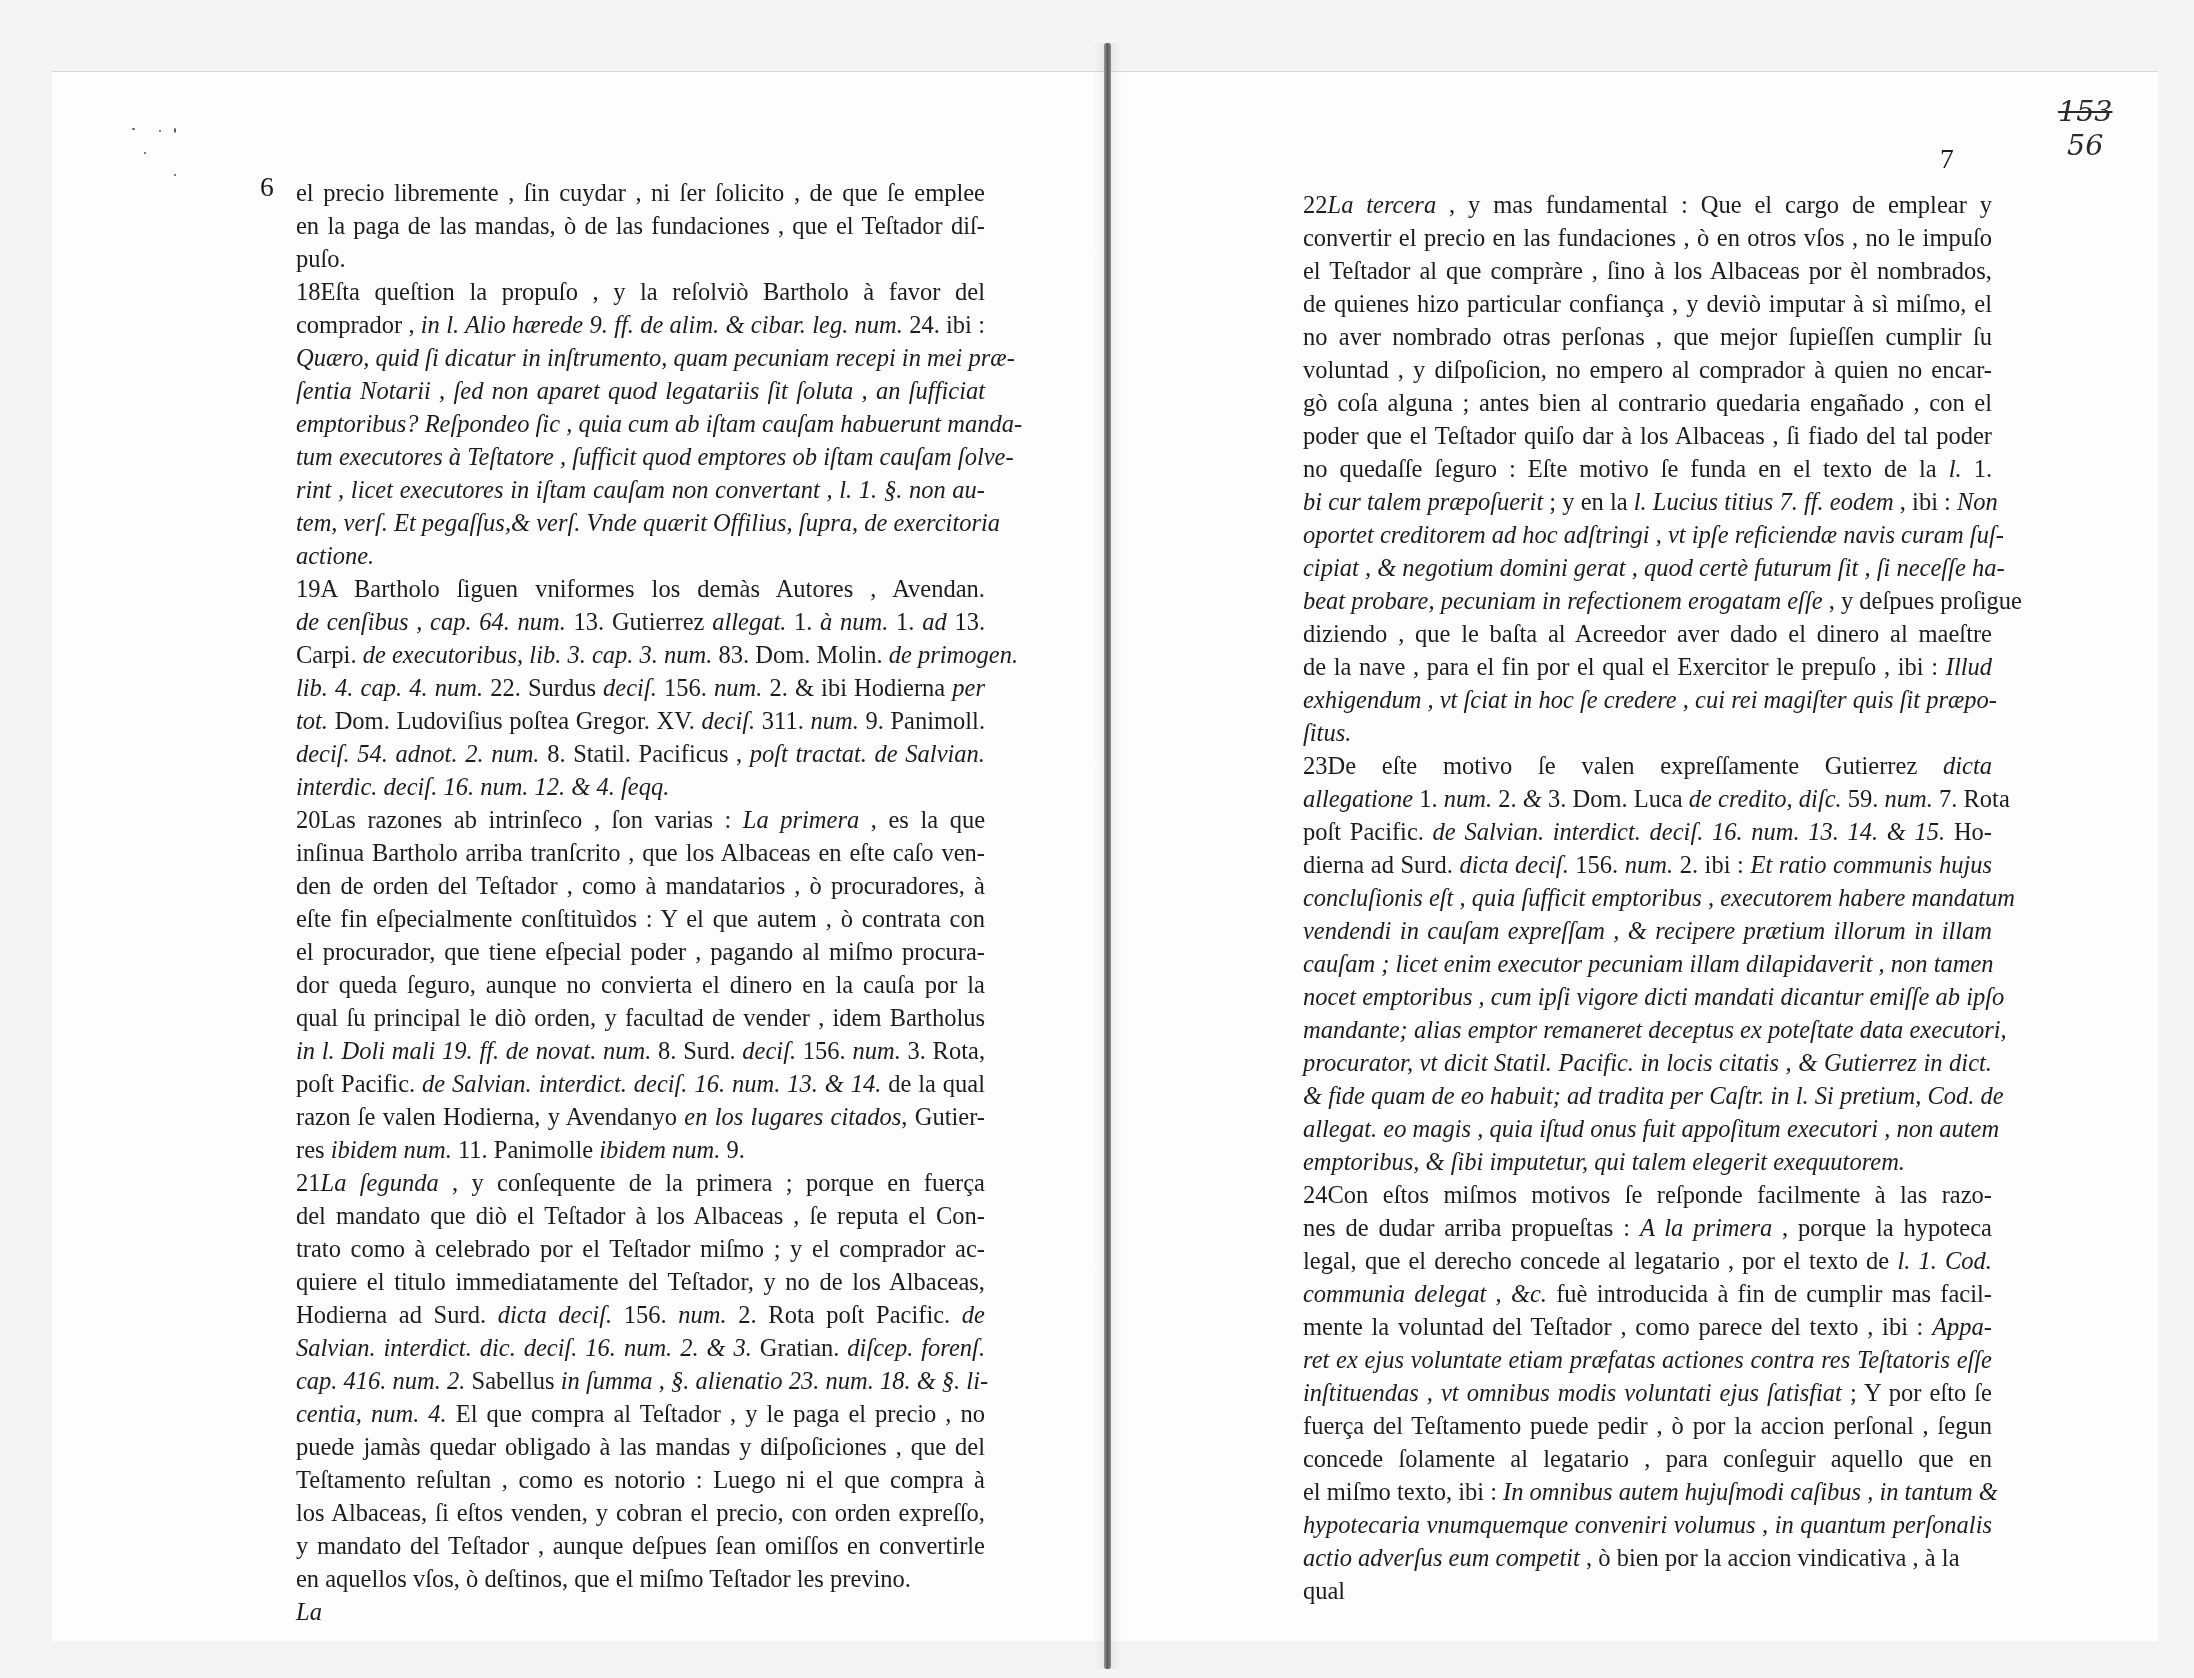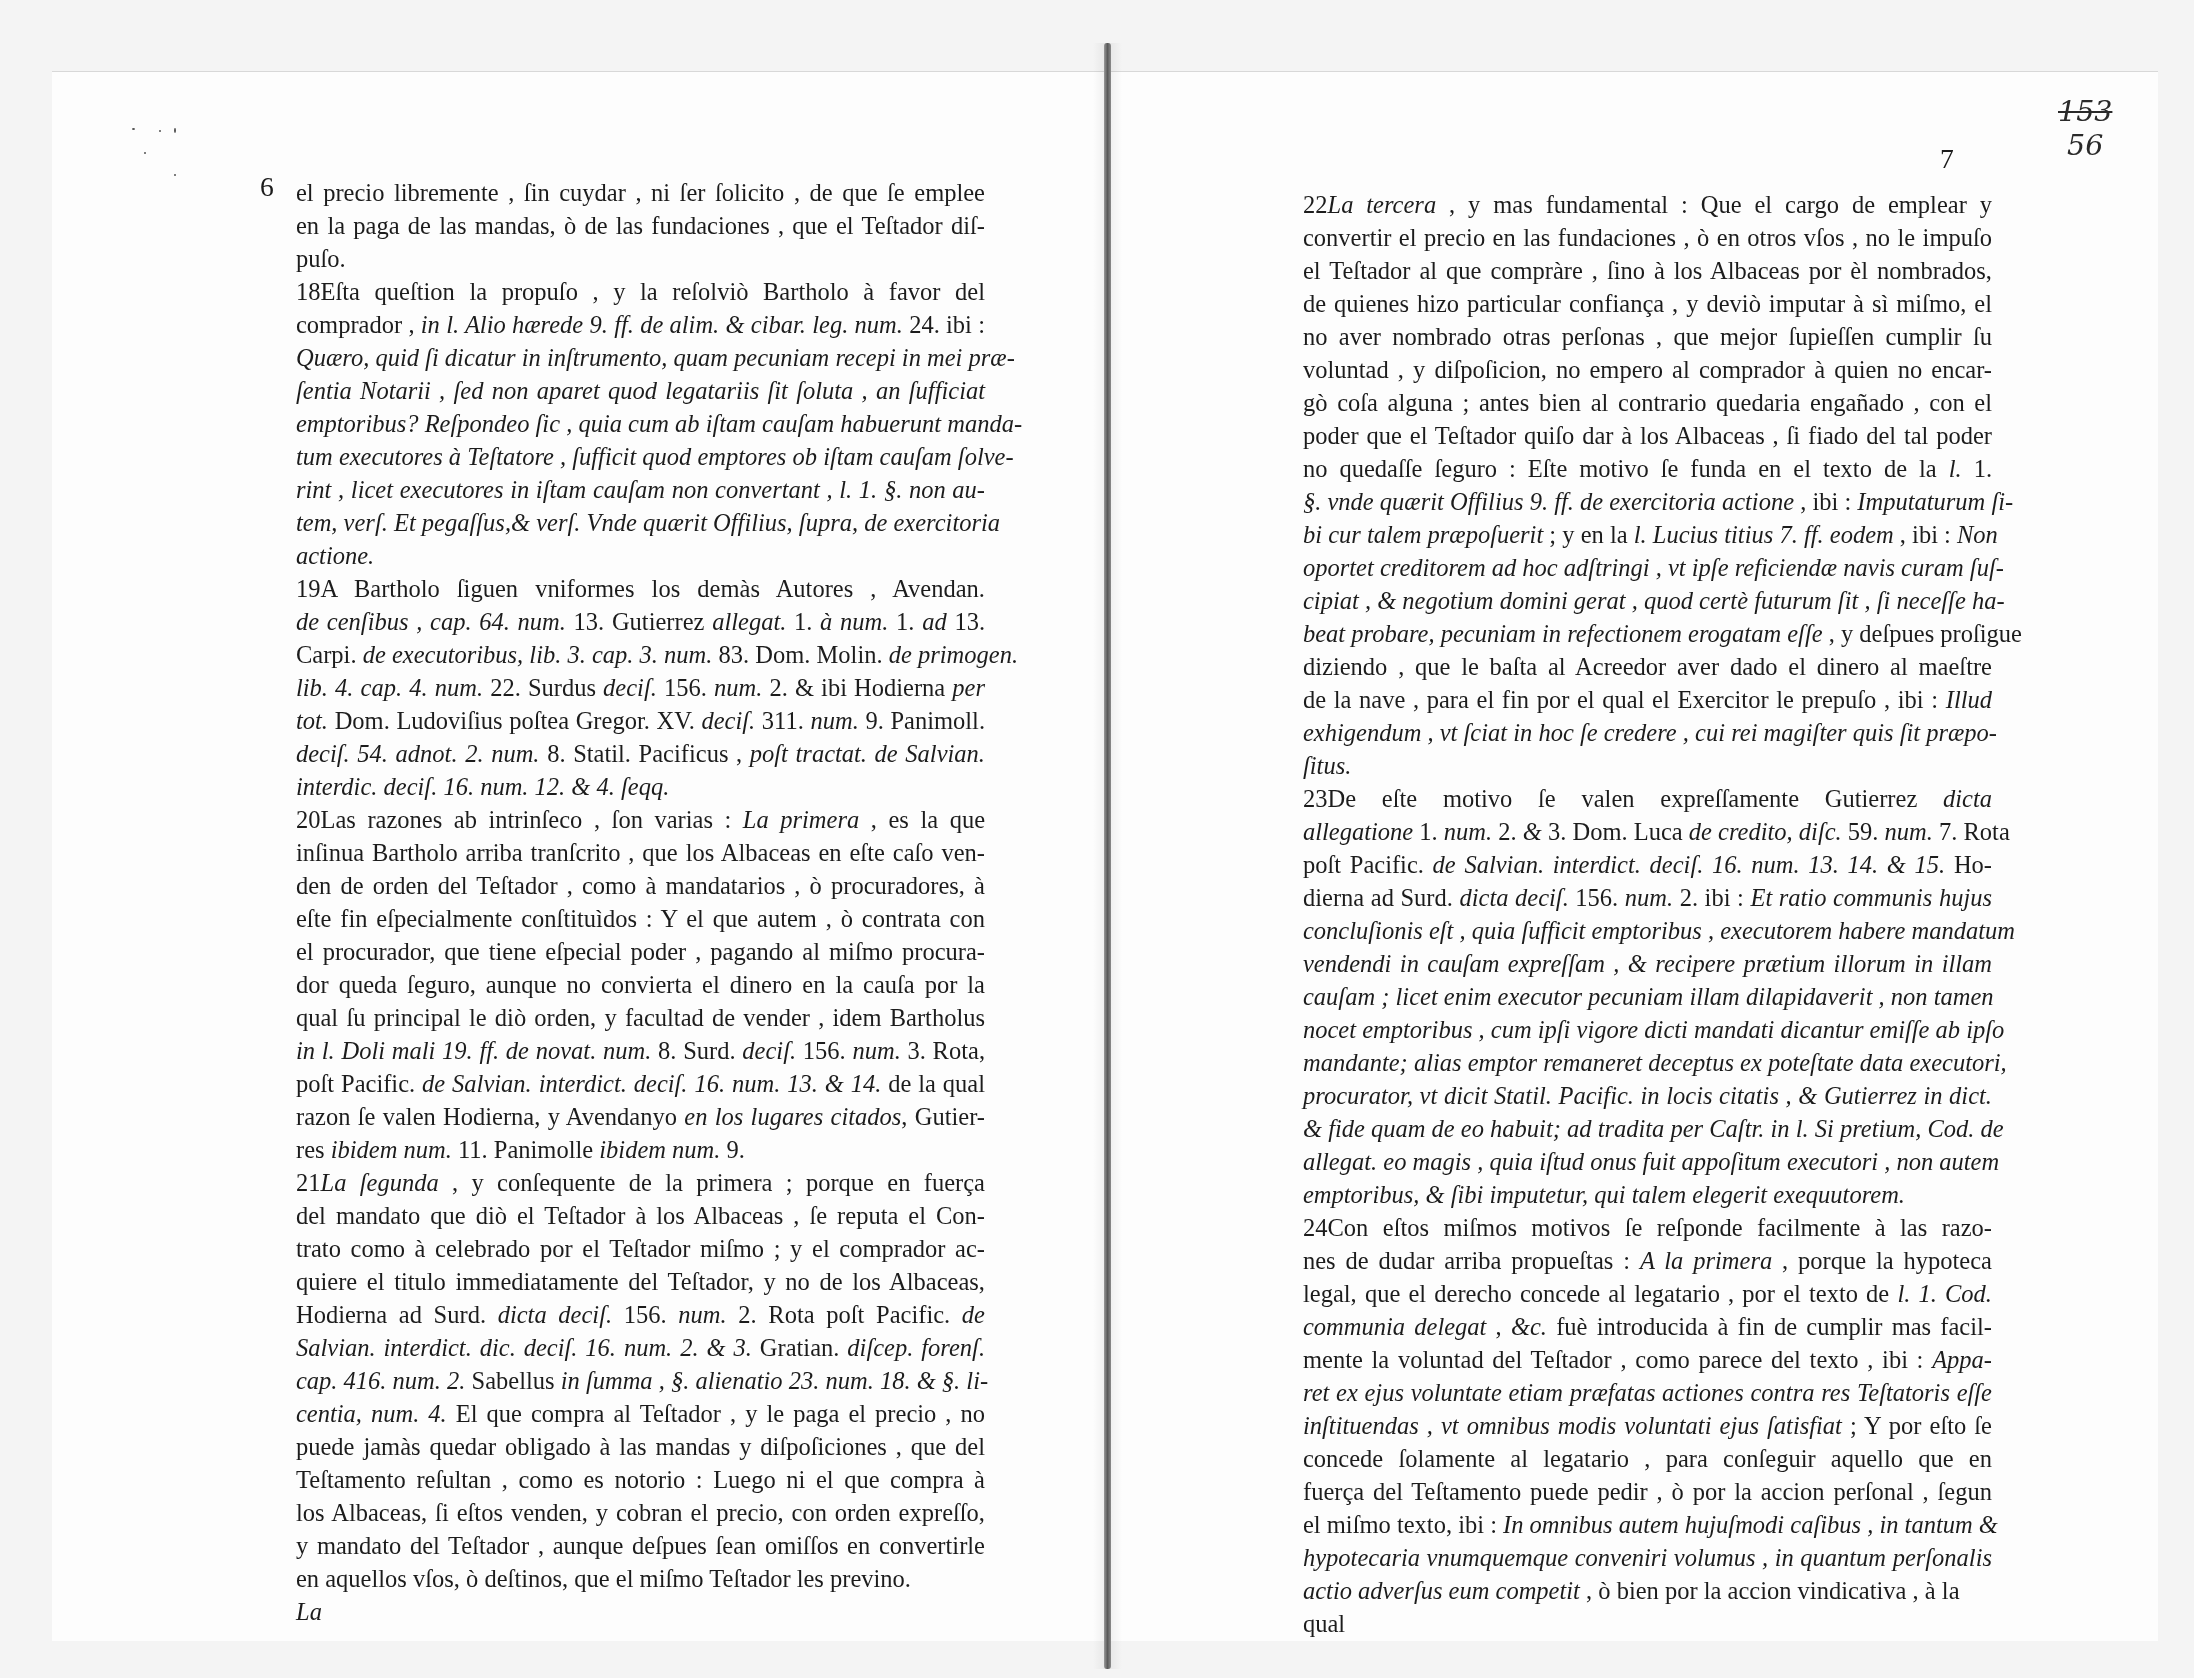--- a/index.html
+++ b/index.html
@@ -133,21 +133,20 @@
 <div class="page right" id="right-page">
     <span class="line"><span class="num">22</span><span class="i">La tercera</span><span> , y mas fundamental : Que el cargo de emplear y</span></span>
     <span class="line"><span>convertir el precio en las fundaciones , ò en otros vſos , no le impuſo</span></span>
     <span class="line"><span>el Teſtador al que compràre , ſino à los Albaceas por èl nombrados,</span></span>
     <span class="line"><span>de quienes hizo particular confiança , y deviò imputar à sì miſmo, el</span></span>
     <span class="line"><span>no aver nombrado otras perſonas , que mejor ſupieſſen cumplir ſu</span></span>
     <span class="line"><span>voluntad , y diſpoſicion, no empero al comprador à quien no encar-</span></span>
     <span class="line"><span>gò coſa alguna ; antes bien al contrario quedaria engañado , con el</span></span>
     <span class="line"><span>poder que el Teſtador quiſo dar à los Albaceas , ſi fiado del tal poder</span></span>
     <span class="line"><span>no quedaſſe ſeguro : Eſte motivo ſe funda en el texto de la </span><span class="i">l.</span><span> 1.</span></span>
-    <span class="line"><span class="i">§. vnde quærit Offilius 9. ff. de exercitoria actione</span><span> , ibi : </span><span class="i">Imputaturum ſi-</span></span>
     <span class="line"><span class="i">bi cur talem præpoſuerit</span><span> ; y en la </span><span class="i">l. Lucius titius 7. ff. eodem</span><span> , ibi : </span><span class="i">Non</span></span>
     <span class="line"><span class="i">oportet creditorem ad hoc adſtringi , vt ipſe reficiendæ navis curam ſuſ-</span></span>
     <span class="line"><span class="i">cipiat , &amp; negotium domini gerat , quod certè futurum ſit , ſi neceſſe ha-</span></span>
     <span class="line"><span class="i">beat probare, pecuniam in refectionem erogatam eſſe</span><span> , y deſpues proſigue</span></span>
     <span class="line"><span>diziendo , que le baſta al Acreedor aver dado el dinero al maeſtre</span></span>
     <span class="line"><span>de la nave , para el fin por el qual el Exercitor le prepuſo , ibi : </span><span class="i">Illud</span></span>
     <span class="line"><span class="i">exhigendum , vt ſciat in hoc ſe credere , cui rei magiſter quis ſit præpo-</span></span>
     <span class="line last"><span class="i">ſitus.</span></span>
     <span class="line"><span class="num">23</span><span>De eſte motivo ſe valen expreſſamente Gutierrez </span><span class="i">dicta</span></span>
     <span class="line"><span class="i">allegatione</span><span> 1. </span><span class="i">num.</span><span> 2. </span><span class="i">&amp;</span><span> 3. Dom. Luca </span><span class="i">de credito, diſc.</span><span> 59. </span><span class="i">num.</span><span> 7. Rota</span></span>
@@ -162,20 +161,20 @@
     <span class="line"><span class="i">&amp; fide quam de eo habuit; ad tradita per Caſtr. in l. Si pretium, Cod. de</span></span>
     <span class="line"><span class="i">allegat. eo magis , quia iſtud onus fuit appoſitum executori , non autem</span></span>
     <span class="line last"><span class="i">emptoribus, &amp; ſibi imputetur, qui talem elegerit exequutorem.</span></span>
     <span class="line"><span class="num">24</span><span>Con eſtos miſmos motivos ſe reſponde facilmente à las razo-</span></span>
     <span class="line"><span>nes de dudar arriba propueſtas : </span><span class="i">A la primera</span><span> , porque la hypoteca</span></span>
     <span class="line"><span>legal, que el derecho concede al legatario , por el texto de </span><span class="i">l. 1. Cod.</span></span>
     <span class="line"><span class="i">communia delegat</span><span> , </span><span class="i">&amp;c.</span><span> fuè introducida à fin de cumplir mas facil-</span></span>
     <span class="line"><span>mente la voluntad del Teſtador , como parece del texto , ibi : </span><span class="i">Appa-</span></span>
     <span class="line"><span class="i">ret ex ejus voluntate etiam præfatas actiones contra res Teſtatoris eſſe</span></span>
     <span class="line"><span class="i">inſtituendas , vt omnibus modis voluntati ejus ſatisfiat</span><span> ; Y por eſto ſe</span></span>
+    <span class="line"><span>fuerça del Teſtamento puede pedir , ò por la accion perſonal , ſegun</span></span>
     <span class="line"><span>concede ſolamente al legatario , para conſeguir aquello que en</span></span>
-    <span class="line"><span>fuerça del Teſtamento puede pedir , ò por la accion perſonal , ſegun</span></span>
     <span class="line"><span>el miſmo texto, ibi : </span><span class="i">In omnibus autem hujuſmodi caſibus , in tantum &amp;</span></span>
     <span class="line"><span class="i">hypotecaria vnumquemque conveniri volumus , in quantum perſonalis</span></span>
     <span class="line last"><span class="i">actio adverſus eum competit</span><span> , ò bien por la accion vindicativa , à la</span></span>
     <span class="catchword roman">qual</span>
   </div>
 
 
 </body></html>

